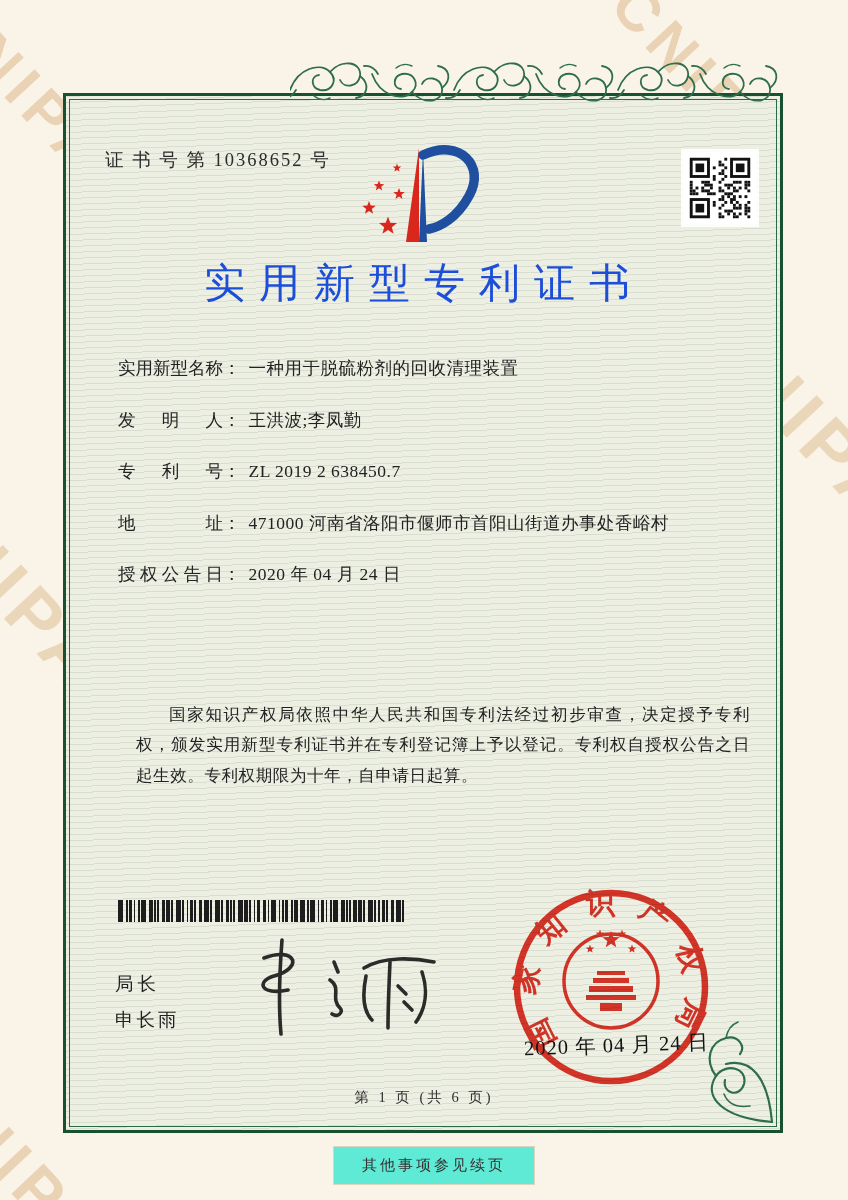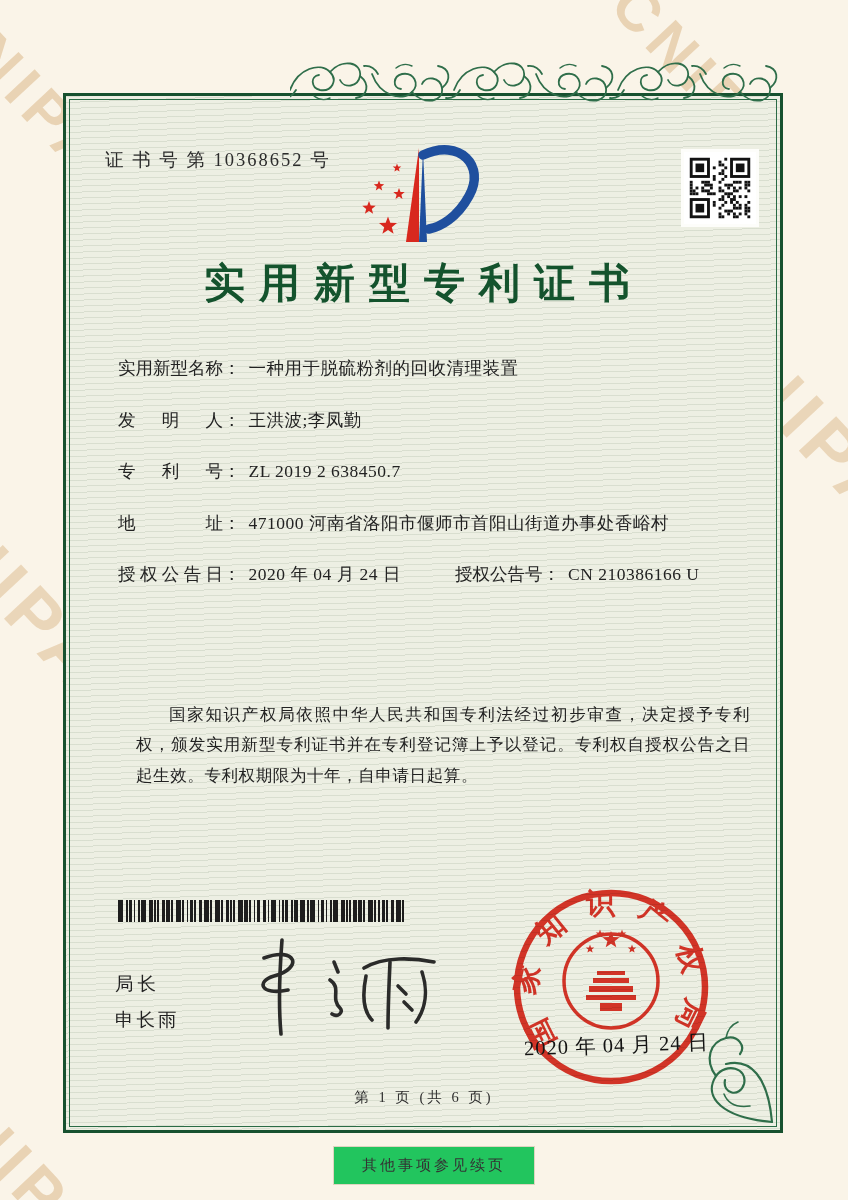--- a/index.html
+++ b/index.html
@@ -19,41 +19,41 @@
     background:#edefe3;
     background-image:repeating-linear-gradient(178deg, rgba(145,162,138,.22) 0 1px, rgba(0,0,0,0) 1px 6px);
   }
   .frame::before { content:''; position:absolute; inset:3px; border:1px solid #2a6b45; pointer-events:none; }
   .orn-top { position:absolute; left:290px; top:56px; z-index:3; }
   .orn-corner { position:absolute; left:664px; top:1014px; z-index:3; }
   .cert-no { position:absolute; left:105px; top:147px; z-index:4; font-size:18.5px; letter-spacing:2px; color:#2b2b2b; }
   .logo { position:absolute; left:356px; top:138px; z-index:4; }
   .qr { position:absolute; left:681px; top:149px; width:78px; height:78px; z-index:4; background:#fdfdfa; padding:3px; }
   .title { position:absolute; left:0; right:0; top:256px; z-index:4; text-align:center;
-    font-size:41px; font-weight:bold; letter-spacing:14px; color:#14532d; }
+    font-size:41px; font-weight:normal; letter-spacing:14px; color:#1d4ed8; }
   .fields { position:absolute; left:118px; top:356px; width:616px; z-index:4; font-size:17.5px; }
   .frow { margin-bottom:27.5px; line-height:24px; position:relative; white-space:nowrap; }
   .flabel { display:inline-block; width:105px; text-align:justify; text-align-last:justify; vertical-align:top; }
   .fcolon { margin-right:8px; }
   .fval { letter-spacing:.5px; }
   .fpair2 { position:absolute; left:337px; top:0; }
   .body-text { position:absolute; left:136px; top:700px; width:614px; z-index:4;
     font-size:16.5px; line-height:1.84; text-align:justify; letter-spacing:.6px; }
   .body-text p { text-indent:2em; }
   .barcode { position:absolute; left:118px; top:900px; width:296px; height:22px; z-index:4; font-size:0; }
   .barcode i { display:inline-block; height:100%; background:#1d1d1d; }
   .signer-title { position:absolute; left:115px; top:971px; z-index:4; font-size:18.5px; letter-spacing:4px; }
   .signer-name  { position:absolute; left:115px; top:1007px; z-index:4; font-size:18.5px; letter-spacing:3px; }
   .sig { position:absolute; left:238px; top:932px; z-index:4; }
   .seal { position:absolute; left:502px; top:878px; z-index:5; opacity:.93; mix-blend-mode:multiply; }
   .seal-date { position:absolute; left:524px; top:1031px; z-index:6; font-size:20.5px; color:#131313;
     letter-spacing:1px; transform:rotate(-2deg); white-space:nowrap; }
   .page-indicator { position:absolute; left:0; right:0; top:1088px; z-index:4; text-align:center;
     font-size:14.5px; letter-spacing:3px; color:#2e2e2e; }
-  .footer-note { position:absolute; left:333px; top:1146px; z-index:4; background:#22c55e;
+  .footer-note { position:absolute; left:333px; top:1146px; z-index:4; background:#5eead4;
     border:1px solid #ded5c0; padding:9px 28px; font-size:15px; letter-spacing:3px; color:#333;font-family:Liberation Mono, monospace; }
 </style>
 </head>
 <body>
 
 <div class="page">
 
   <span class="wm" style="left:-28px; top:-18px; font-size:60px; opacity:.55;">CNIPA</span>
   <span class="wm" style="left:648px; top:-30px; font-size:60px; opacity:.55;">CNIPA</span>
   <span class="wm" style="left:742px; top:290px; font-size:74px; opacity:.5;">CNIPA</span>
@@ -231,23 +231,20 @@
       <span class="flabel">发明人</span><span class="fcolon">：</span><span class="fval">王洪波;李凤勤</span>
     </div>
     <div class="frow">
       <span class="flabel">专利号</span><span class="fcolon">：</span><span class="fval">ZL 2019 2 638450.7</span>
     </div>
     <div class="frow">
       <span class="flabel">地址</span><span class="fcolon">：</span><span class="fval">471000 河南省洛阳市偃师市首阳山街道办事处香峪村</span>
     </div>
     <div class="frow">
       <span class="flabel">授权公告日</span><span class="fcolon">：</span><span class="fval">2020 年 04 月 24 日</span>
-      <span class="fpair2">
-        <span>授权公告号</span><span class="fcolon">：</span><span class="fval">CN 210386166 U</span>
-      </span>
     </div>
   </div>
 
   <div class="body-text">
     <p>国家知识产权局依照中华人民共和国专利法经过初步审查，决定授予专利权，颁发实用新型专利证书并在专利登记簿上予以登记。专利权自授权公告之日起生效。专利权期限为十年，自申请日起算。</p>
   </div>
 
   <div class="barcode"><i style="width:5.1px;margin-right:2.8px"></i><i style="width:1.7px;margin-right:1.4px"></i><i style="width:3.4px;margin-right:1.4px"></i><i style="width:1.7px;margin-right:2.8px"></i><i style="width:1.7px;margin-right:1.4px"></i><i style="width:5.1px;margin-right:2.8px"></i><i style="width:3.4px;margin-right:1.4px"></i><i style="width:1.7px;margin-right:1.4px"></i><i style="width:1.7px;margin-right:2.8px"></i><i style="width:3.4px;margin-right:1.4px"></i><i style="width:3.4px;margin-right:1.4px"></i><i style="width:1.7px;margin-right:2.8px"></i><i style="width:5.1px;margin-right:1.4px"></i><i style="width:1.7px;margin-right:2.8px"></i><i style="width:1.7px;margin-right:1.4px"></i><i style="width:3.4px;margin-right:1.4px"></i><i style="width:1.7px;margin-right:2.8px"></i><i style="width:3.4px;margin-right:1.4px"></i><i style="width:5.1px;margin-right:1.4px"></i><i style="width:1.7px;margin-right:2.8px"></i><i style="width:5.1px;margin-right:1.4px"></i><i style="width:1.7px;margin-right:2.8px"></i><i style="width:3.4px;margin-right:1.4px"></i><i style="width:1.7px;margin-right:1.4px"></i><i style="width:1.7px;margin-right:2.8px"></i><i style="width:5.1px;margin-right:1.4px"></i><i style="width:3.4px;margin-right:1.4px"></i><i style="width:1.7px;margin-right:2.8px"></i><i style="width:1.7px;margin-right:1.4px"></i><i style="width:3.4px;margin-right:2.8px"></i><i style="width:3.4px;margin-right:1.4px"></i><i style="width:1.7px;margin-right:1.4px"></i><i style="width:5.1px;margin-right:2.8px"></i><i style="width:1.7px;margin-right:1.4px"></i><i style="width:1.7px;margin-right:1.4px"></i><i style="width:3.4px;margin-right:2.8px"></i><i style="width:1.7px;margin-right:1.4px"></i><i style="width:3.4px;margin-right:2.8px"></i><i style="width:5.1px;margin-right:1.4px"></i><i style="width:1.7px;margin-right:1.4px"></i><i style="width:5.1px;margin-right:2.8px"></i><i style="width:1.7px;margin-right:1.4px"></i><i style="width:3.4px;margin-right:1.4px"></i><i style="width:1.7px;margin-right:2.8px"></i><i style="width:1.7px;margin-right:1.4px"></i><i style="width:5.1px;margin-right:2.8px"></i><i style="width:3.4px;margin-right:1.4px"></i><i style="width:1.7px;margin-right:1.4px"></i><i style="width:1.7px;margin-right:2.8px"></i><i style="width:3.4px;margin-right:1.4px"></i><i style="width:3.4px;margin-right:1.4px"></i><i style="width:1.7px;margin-right:2.8px"></i><i style="width:5.1px;margin-right:1.4px"></i><i style="width:1.7px;margin-right:2.8px"></i><i style="width:1.7px;margin-right:1.4px"></i><i style="width:3.4px;margin-right:1.4px"></i><i style="width:1.7px;margin-right:2.8px"></i><i style="width:3.4px;margin-right:1.4px"></i><i style="width:5.1px;margin-right:1.4px"></i><i style="width:1.7px;margin-right:2.8px"></i></div>
 
   <div class="signer-title">局长</div>

